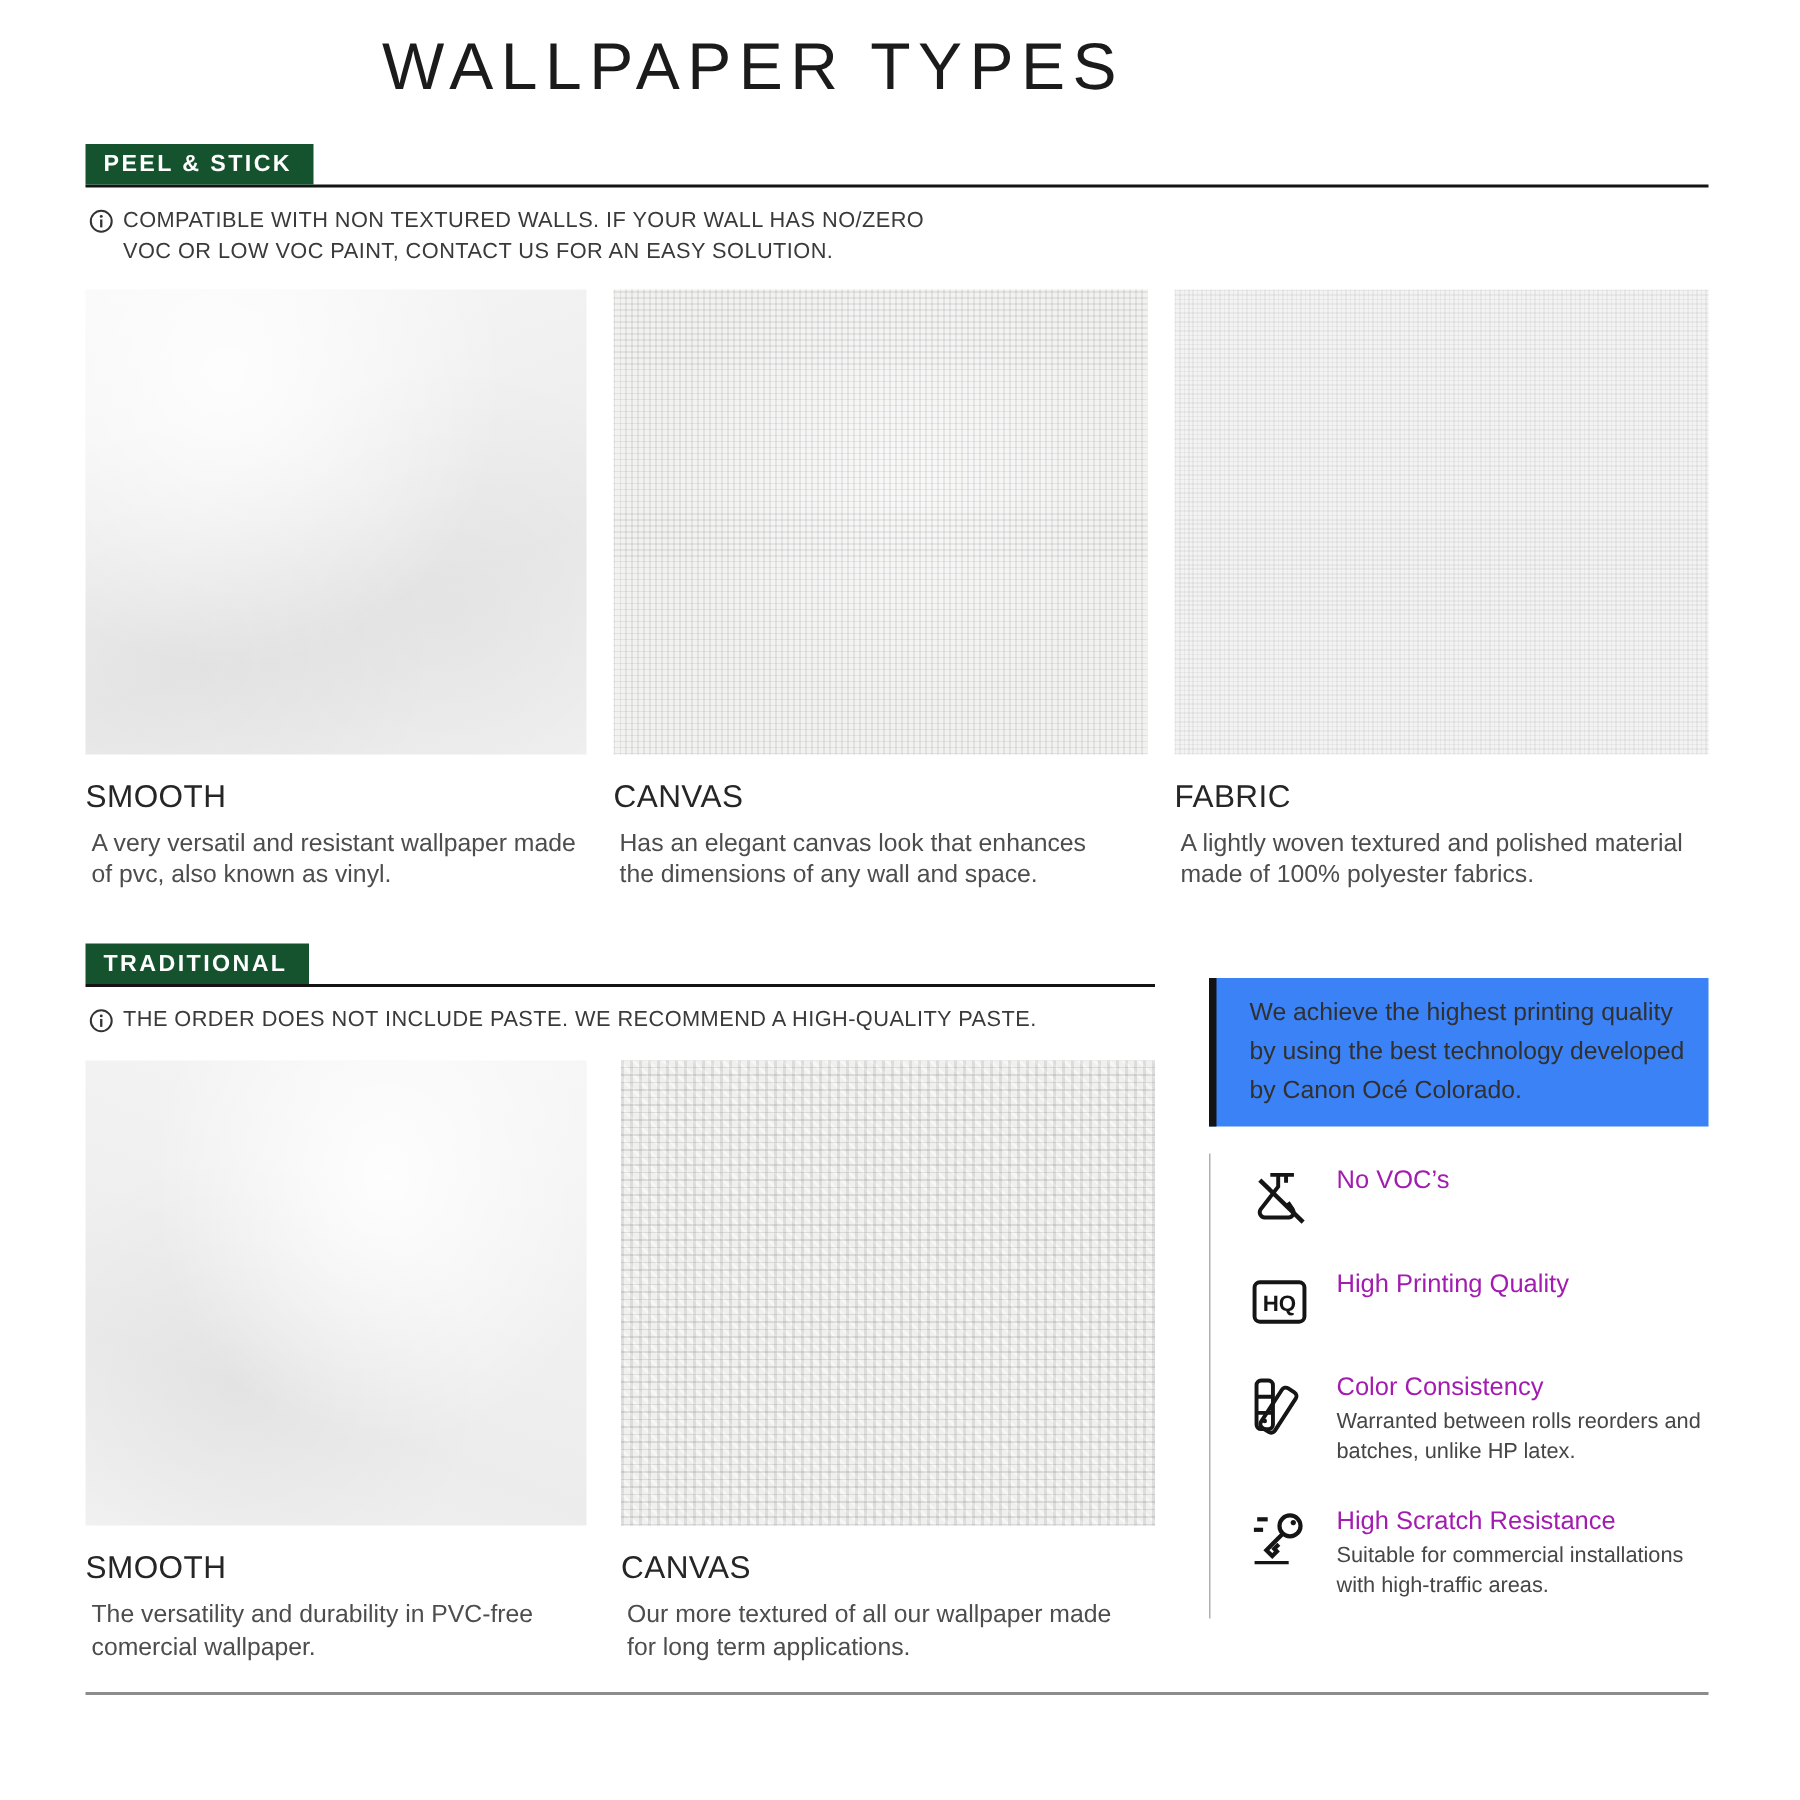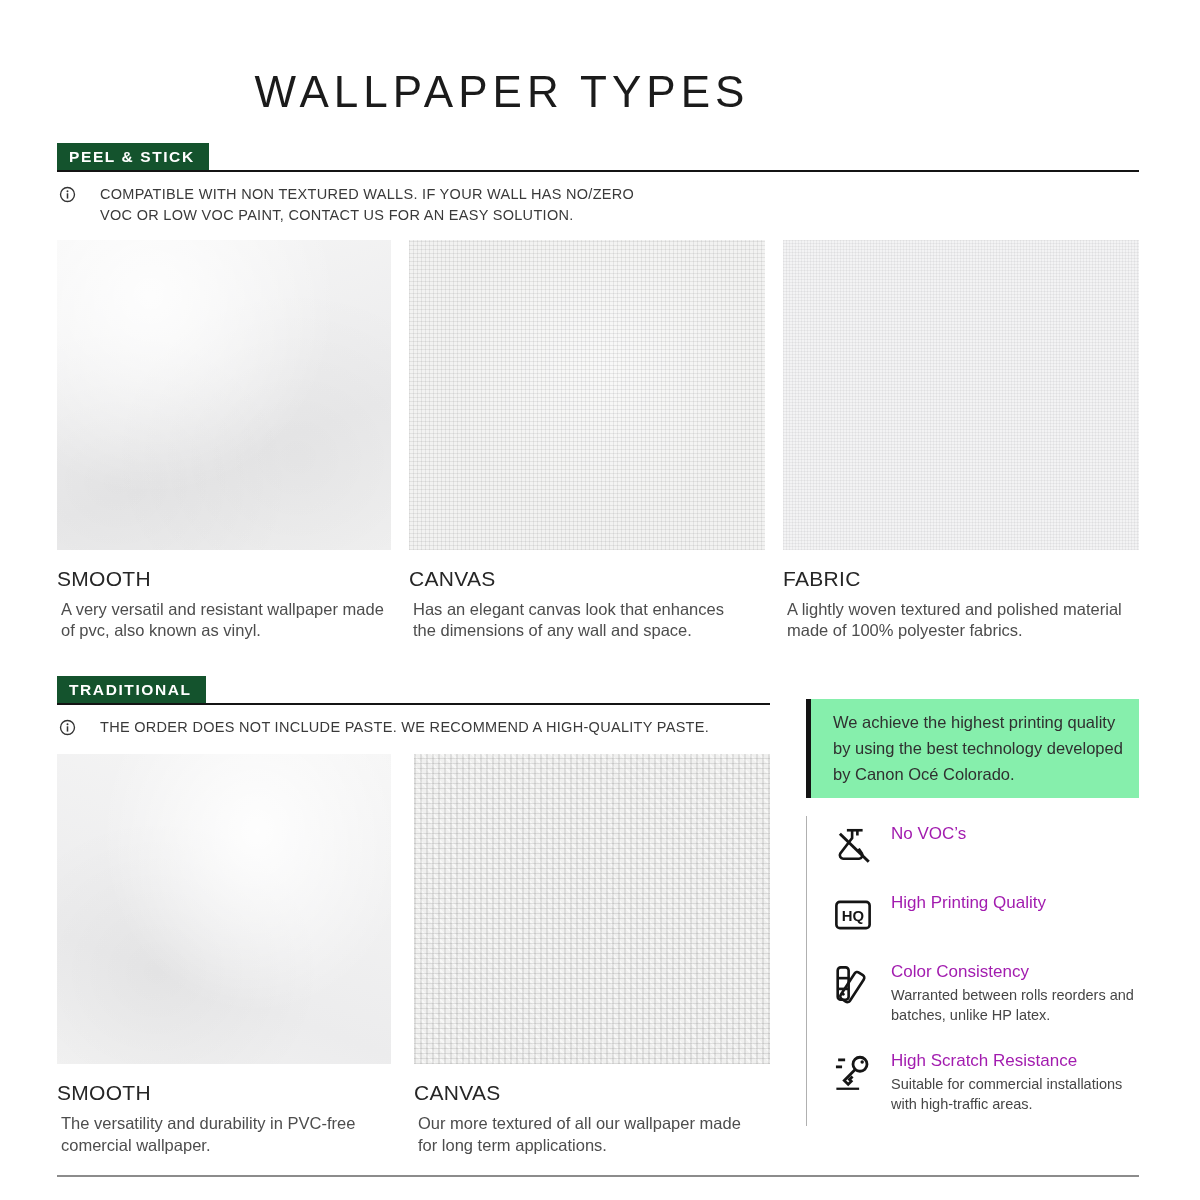--- a/index.html
+++ b/index.html
@@ -1,29 +1,29 @@
 <!DOCTYPE html>
 <html><head>
 <meta charset="utf-8">
 <style>
   html,body{margin:0;padding:0;background:#ffffff;}
   body{width:1200px;height:1200px;font-family:"Liberation Sans",sans-serif;color:#1e1e1e;overflow:hidden;}
-  .page{position:relative;width:1200px;height:1200px;box-sizing:border-box;padding:67px 61px 0 57px;}
+  .page{position:relative;width:1200px;height:1200px;box-sizing:border-box;padding:20px 61px 0 57px;}
 
   
   .title{width:890px;margin:0 0 26px 0;text-align:center;font-size:44px;font-weight:500;
          letter-spacing:5px;color:#1b1b1b;}
 
   
   .rule-row{border-bottom:2px solid #141414;font-size:0;}
   .badge{display:inline-block;background:#14532d;color:#ffffff;font-size:15.5px;font-weight:bold;
          letter-spacing:1.6px;padding:6px 14px 5px 12px;line-height:1;}
 
   
-  .note{display:flex;gap:24px;align-items:flex-start;margin:12px 0 0 2px;}
+  .note{display:flex;gap:6px;align-items:flex-start;margin:12px 0 0 2px;}
   .note svg{flex:0 0 auto;margin-top:2px;}
   .note-text{font-size:14.5px;letter-spacing:0.3px;color:#3a3a3a;line-height:1.45;}
   .note-text.wrap{max-width:560px;}
 
   
   .cards3{display:grid;grid-template-columns:334px 356px 356px;column-gap:18px;margin-top:14px;}
   .cards2{display:grid;grid-template-columns:334px 356px;column-gap:23px;margin-top:16px;}
   .swatch{height:310px;}
   .card h3{margin:17px 0 8px 0;font-size:21px;font-weight:500;letter-spacing:0.3px;color:#262626;}
   .card p{margin:4px;font-size:16.5px;color:#4d4d4d;line-height:1.33;max-width:336px;}
@@ -48,21 +48,21 @@
   .tex-canvas-rough{background-color:#f0f0ef;background-image:
       repeating-linear-gradient(0deg, rgba(100,100,100,0.16) 0 1px, transparent 1px 5px),
       repeating-linear-gradient(90deg, rgba(100,100,100,0.14) 0 2px, transparent 2px 6px),
       repeating-linear-gradient(45deg, rgba(255,255,255,0.45) 0 2px, transparent 2px 7px);}
 
   
   .main-row{display:flex;margin-top:30px;justify-content:flex-end;}
   .left-col{width:713px;flex:0 0 713px;}
   .aside{width:333px;flex:0 0 333px;margin-left:36px;padding-top:23px;box-sizing:border-box;}
 
-  .quote{background:#86efac;border-left:5px solid #131313;padding:11px 14px 11px 22px;
+  .quote{background:#3b82f6;border-left:5px solid #131313;padding:11px 14px 11px 22px;
          font-size:16.5px;line-height:1.55;color:#303030;box-sizing:border-box;}
 
   .features{border-left:1px solid #b0b0b0;margin-top:18px;padding:8px 0 12px 25px;
             display:flex;flex-direction:column;gap:25px;}
   .feature{display:flex;gap:17px;align-items:flex-start;}
   .f-icon{flex:0 0 42px;width:42px;height:44px;}
   .f-title{margin:0 0 3px 0;font-size:17px;font-weight:normal;color:#a21caf;}
   .f-desc{margin:0;font-size:14.5px;color:#464646;line-height:1.4;max-width:246px;}
 
   .bottom-rule{height:2px;background:#8c8c8c;width:1082px;margin-top:14px;}

